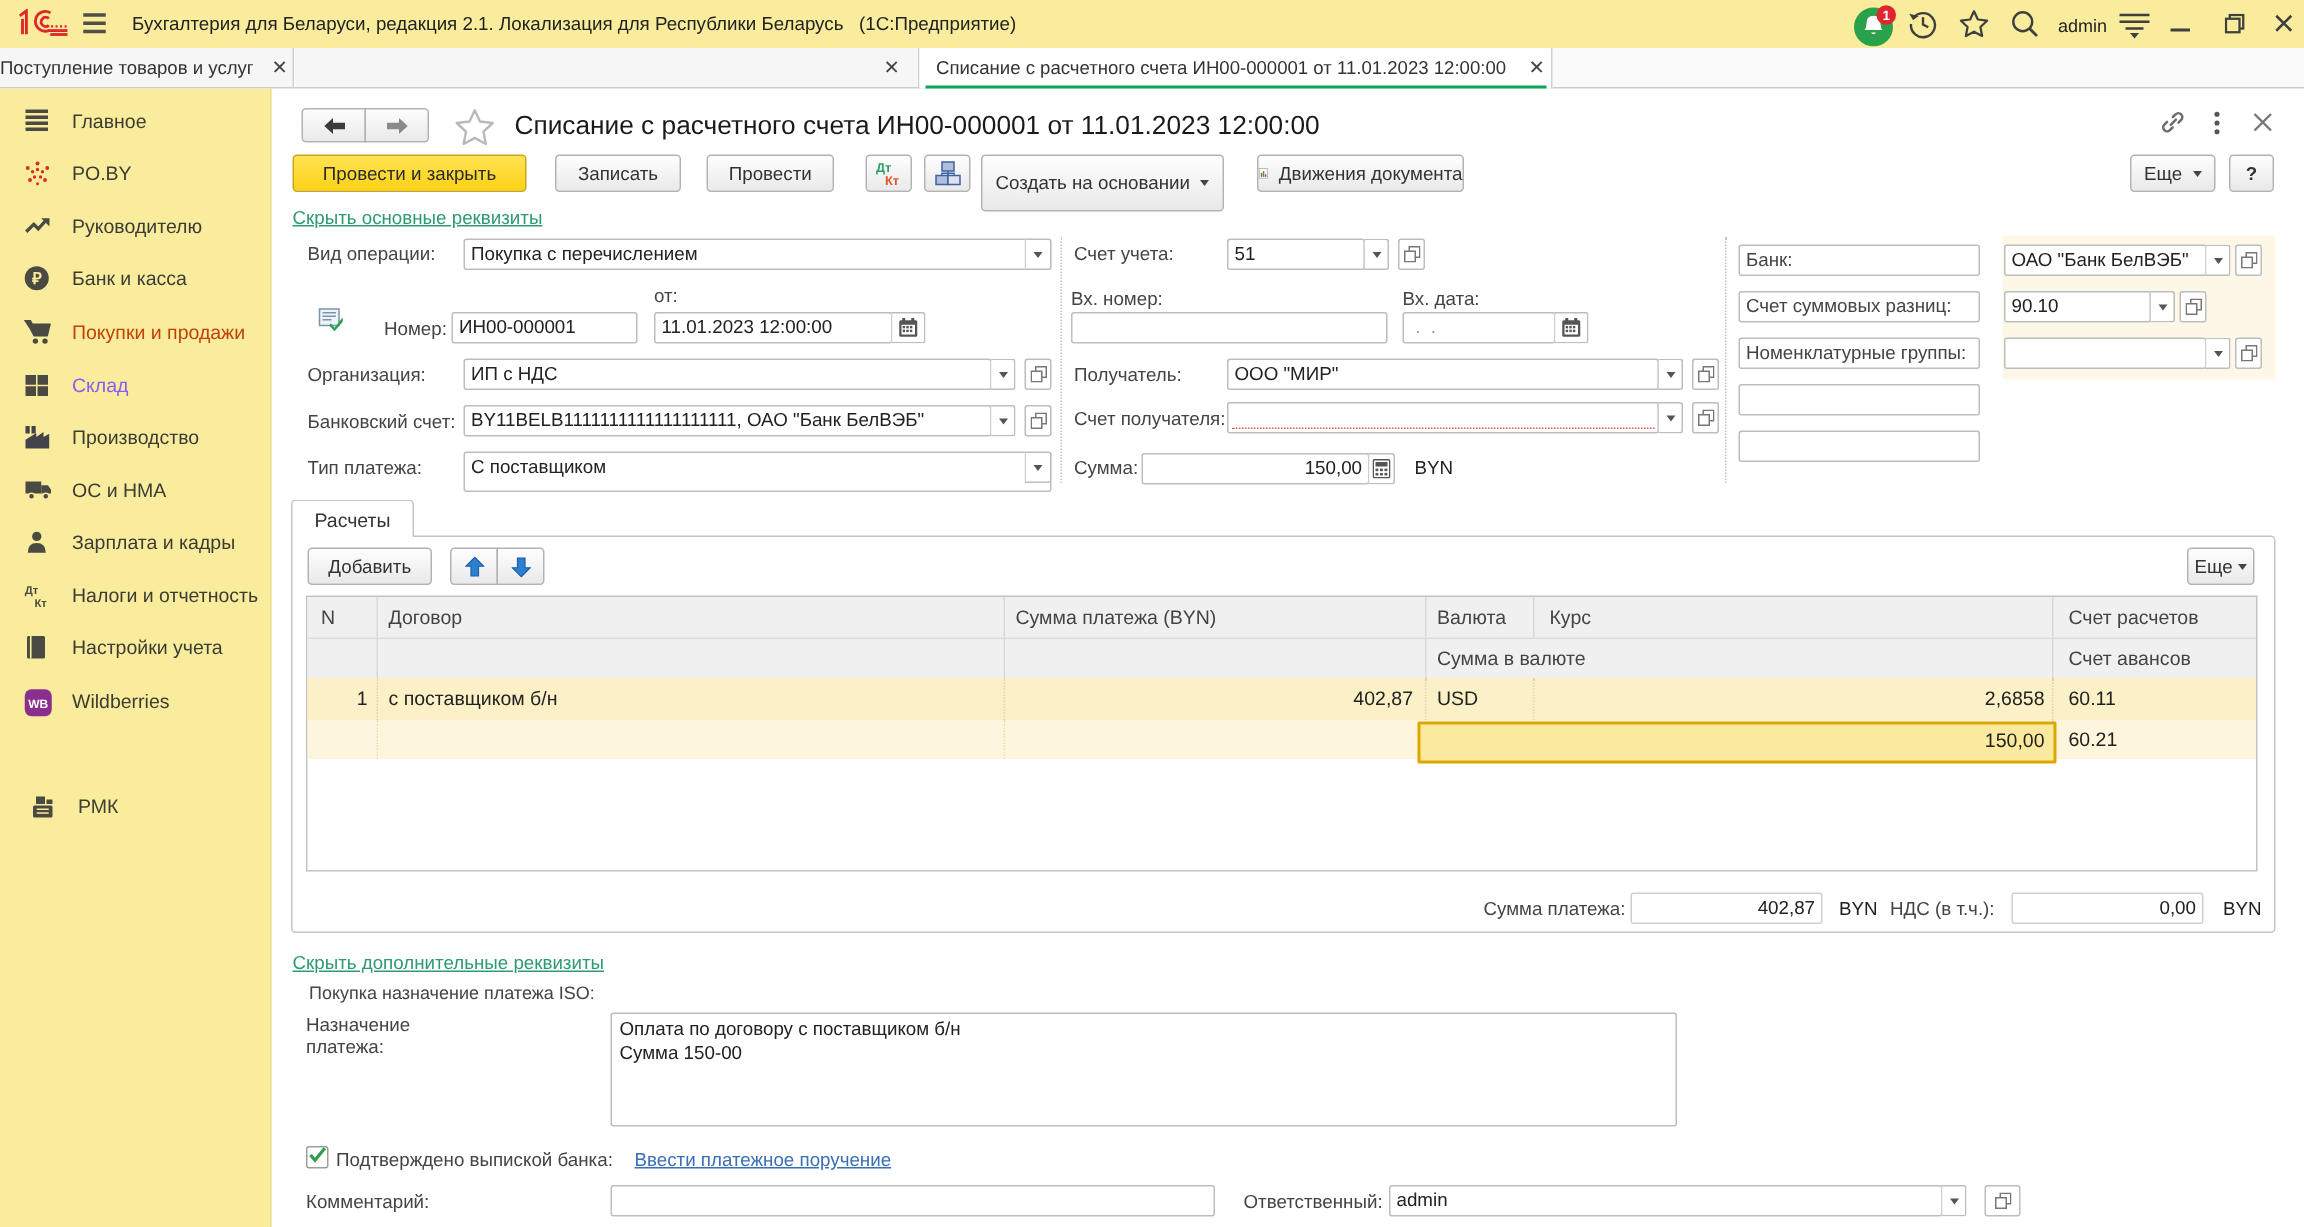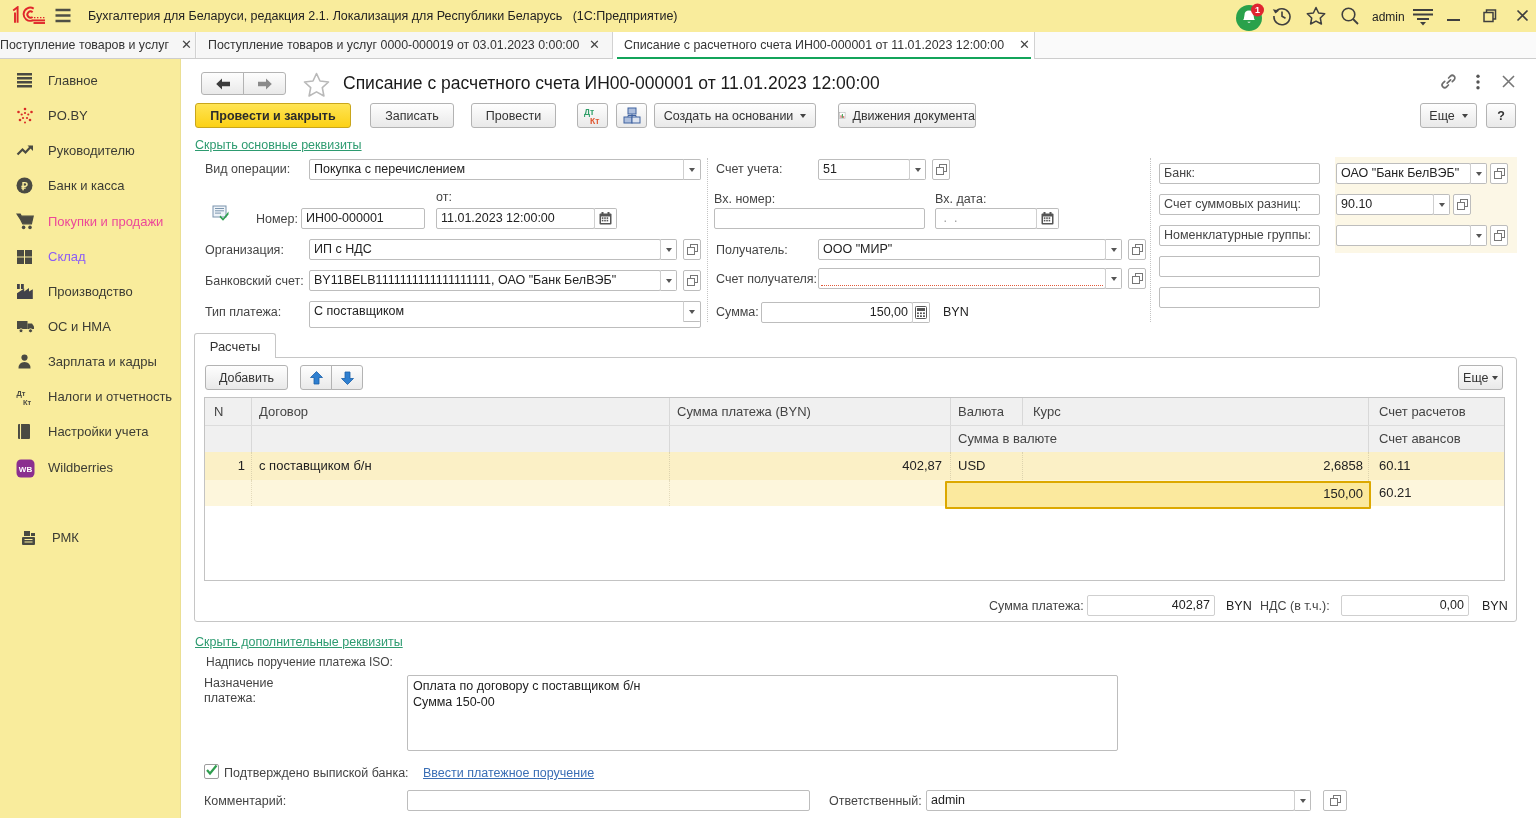--- a/index.html
+++ b/index.html
@@ -88,21 +88,20 @@
     <path d="M1.5 1.5 L11.5 11.5 M11.5 1.5 L1.5 11.5" stroke="#3f3f3f" stroke-width="1.7"></path>
   </svg>
 </div>
 
 <div class="abs" style="left:0;top:32px;width:1536px;height:27px;background:#fafafa;border-bottom:1px solid #cdcdcd"></div>
 <div class="abs" style="left:0;top:32px;width:196px;height:26px;background:#f6f6f6;border-right:1px solid #d2d2d2;font-size:12.4px;color:#333;line-height:26px">
   <span style="">Поступление товаров и услуг</span>
   <span style="position:absolute;left:181px;top:0;color:#444;font-size:13px">✕</span>
 </div>
 <div class="abs" style="left:197px;top:32px;width:416px;height:26px;background:#f6f6f6;border-right:1px solid #d2d2d2;font-size:12.4px;color:#333;line-height:26px">
-  <span style="margin-left:11px">Поступление товаров и услуг 0000-000019 от 03.01.2023 0:00:00</span>
   <span style="position:absolute;left:392px;top:0;color:#444;font-size:13px">✕</span>
 </div>
 <div class="abs" style="left:613px;top:32px;width:422px;height:27px;background:#fff;border-right:1px solid #d2d2d2;font-size:12.4px;color:#333;line-height:26px">
   <span style="margin-left:11px">Списание с расчетного счета ИН00-000001 от 11.01.2023 12:00:00</span>
   <span style="position:absolute;left:406px;top:0;color:#444;font-size:13px">✕</span>
   <span style="position:absolute;left:4px;bottom:0px;width:414px;height:2.5px;background:#13a45a"></span>
 </div>
 
 <div class="abs" style="left:0;top:59px;width:181px;height:759px;background:#f9ec9c;border-right:1px solid #ebdf94"></div>
 <div class="abs" style="left:0;top:59px;width:181px;height:759px">
@@ -153,21 +152,21 @@
       <div style="position:absolute;left:48px;top:10px;font-size:13px;color:#3c3c34">Банк и касса</div>
     </div>
 <div class="abs" style="left:0;top:144.6px;width:181px;height:35px">
       <div style="position:absolute;left:16px;top:9px">
         <svg width="19" height="17" viewBox="0 0 19 17">
           <path d="M1 1 H4.2 L5.4 3.2 H17.2 L15.4 10.8 H6.8 L4.6 6.5 Z" fill="#4a4a42" stroke="#4a4a42" stroke-width="1.2"></path>
           <circle cx="7.6" cy="14.4" r="1.8" fill="#4a4a42"></circle>
           <circle cx="14" cy="14.4" r="1.8" fill="#4a4a42"></circle>
         </svg>
       </div>
-      <div style="position:absolute;left:48px;top:10px;font-size:13px;color:#ec4899">Покупки и продажи</div>
+      <div style="position:absolute;left:48px;top:10px;font-size:13px;color:#c2410c">Покупки и продажи</div>
     </div>
 <div class="abs" style="left:0;top:179.7px;width:181px;height:35px">
       <div style="position:absolute;left:16px;top:9px">
         <svg width="17" height="17" viewBox="0 0 17 17">
           <g fill="#4a4a42">
             <rect x="1" y="2" width="7" height="6.5"></rect>
             <rect x="9" y="2" width="7" height="6.5"></rect>
             <rect x="1" y="9.5" width="7" height="6.5"></rect>
             <rect x="9" y="9.5" width="7" height="6.5"></rect>
           </g>
@@ -278,38 +277,38 @@
       <circle cx="3" cy="8" r="1.7" fill="#555"></circle>
       <circle cx="3" cy="13.8" r="1.7" fill="#555"></circle>
   </svg>
 </div>
 <div class="abs" style="left:1501px;top:74px">
   <svg width="15" height="15" viewBox="0 0 15 15">
       <path d="M2 2 L13 13 M13 2 L2 13" stroke="#767676" stroke-width="1.6"></path>
     </svg>
 </div>
 
-<div class="btn" style="left:195px;top:103px;width:156px;height:25px;background:linear-gradient(#ffe454,#fcd116);border:1px solid #c9a61c;font-weight:bold;color:#2b2b2b">Провести и закрыть</div>
+<div class="btn" style="left:195px;top:103px;width:156px;height:25px;background:linear-gradient(#ffe454,#fcd116);border:1px solid #c9a61c;font-weight:normal;color:#2b2b2b">Провести и закрыть</div>
 <div class="btn" style="left:370px;top:103px;width:84px;height:25px">Записать</div>
 <div class="btn" style="left:471px;top:103px;width:85px;height:25px">Провести</div>
 <div class="btn" style="left:577px;top:103px;width:31px;height:25px">
   <svg width="19" height="19" viewBox="0 0 19 19">
     <text x="1" y="8.5" font-size="8.5" font-weight="bold" fill="#2e9e68">Дт</text>
     <text x="7" y="17.5" font-size="8.5" font-weight="bold" fill="#e0552e">Кт</text>
   </svg>
 </div>
 <div class="btn" style="left:616px;top:103px;width:31px;height:25px">
   <svg width="18" height="17" viewBox="0 0 18 17">
     <rect x="5" y="1" width="8" height="6" fill="#aebfdd" stroke="#3f62a0"></rect>
     <rect x="1" y="10" width="8" height="6" fill="#aebfdd" stroke="#3f62a0"></rect>
     <rect x="9" y="10" width="8" height="6" fill="#dde4f0" stroke="#3f62a0"></rect>
     <path d="M9 7 V10 M5 10 V8.5 H13 V10" fill="none" stroke="#3f62a0"></path>
   </svg>
 </div>
-<div class="btn" style="left:654px;top:103px;width:162px;height:25px">Создать на основании&nbsp;&nbsp;<span class="tri" style="border-top-color:#444"></span></div>
+<div class="btn" style="left:654px;top:103px;width:162px;height:38px">Создать на основании&nbsp;&nbsp;<span class="tri" style="border-top-color:#444"></span></div>
 <div class="btn" style="left:838px;top:103px;width:138px;height:25px">
   <svg width="15" height="17" viewBox="0 0 15 17" style="margin-right:7px">
     <rect x="1" y="1" width="13" height="15" fill="#fff" stroke="#9a9a9a"></rect>
     <rect x="3.5" y="8" width="2.3" height="6" fill="#c44"></rect>
     <rect x="6.6" y="5" width="2.3" height="9" fill="#3a9e4d"></rect>
     <rect x="9.7" y="10" width="2.3" height="4" fill="#c44"></rect>
   </svg>Движения документа</div>
 <div class="btn" style="left:1420px;top:103px;width:57px;height:25px">Еще&nbsp;&nbsp;<span class="tri" style="border-top-color:#444"></span></div>
 <div class="btn" style="left:1486px;top:103px;width:30px;height:25px;font-weight:bold">?</div>
 
@@ -560,21 +559,21 @@
 </div>
 
 <div class="lbl" style="left:989px;top:599px">Сумма платежа:</div>
 <div class="inp" style="left:1087px;top:595px;width:128px;height:21px;line-height:19px;text-align:right;border-color:#cfcfcf">402,87</div>
 <div class="lbl" style="left:1226px;top:599px;color:#222">BYN</div>
 <div class="lbl" style="left:1260px;top:599px">НДС (в т.ч.):</div>
 <div class="inp" style="left:1341px;top:595px;width:128px;height:21px;line-height:19px;text-align:right;border-color:#cfcfcf">0,00</div>
 <div class="lbl" style="left:1482px;top:599px;color:#222">BYN</div>
 
 <div class="glink" style="left:195px;top:635px">Скрыть дополнительные реквизиты</div>
-<div class="lbl" style="left:206px;top:655px;font-size:12px">Надпись поручение платежа ISO:</div>
+<div class="lbl" style="left:206px;top:655px;font-size:12px">Покупка назначение платежа ISO:</div>
 <div class="blink" style="left:408px;top:690px">Ввести назначение платежа по ISO 20022</div>
 
 <div class="lbl" style="left:204px;top:676px;line-height:15px">Назначение<br>платежа:</div>
 <div class="inp" style="left:407px;top:675px;width:711px;height:76px;line-height:16px;padding:2px 5px;white-space:normal">Оплата по договору с поставщиком б/н<br>Сумма 150-00</div>
 
 <div class="abs" style="left:204px;top:764px;width:15px;height:15px;background:#fff;border:1px solid #9d9d9d;border-radius:2px">
   <svg width="13" height="13" viewBox="0 0 13 13" style="position:absolute;left:0px;top:-1px">
       <path d="M2 6 L5 9.5 L11.5 1.5" fill="none" stroke="#2f9e4f" stroke-width="2.2"></path>
     </svg>
 </div>

